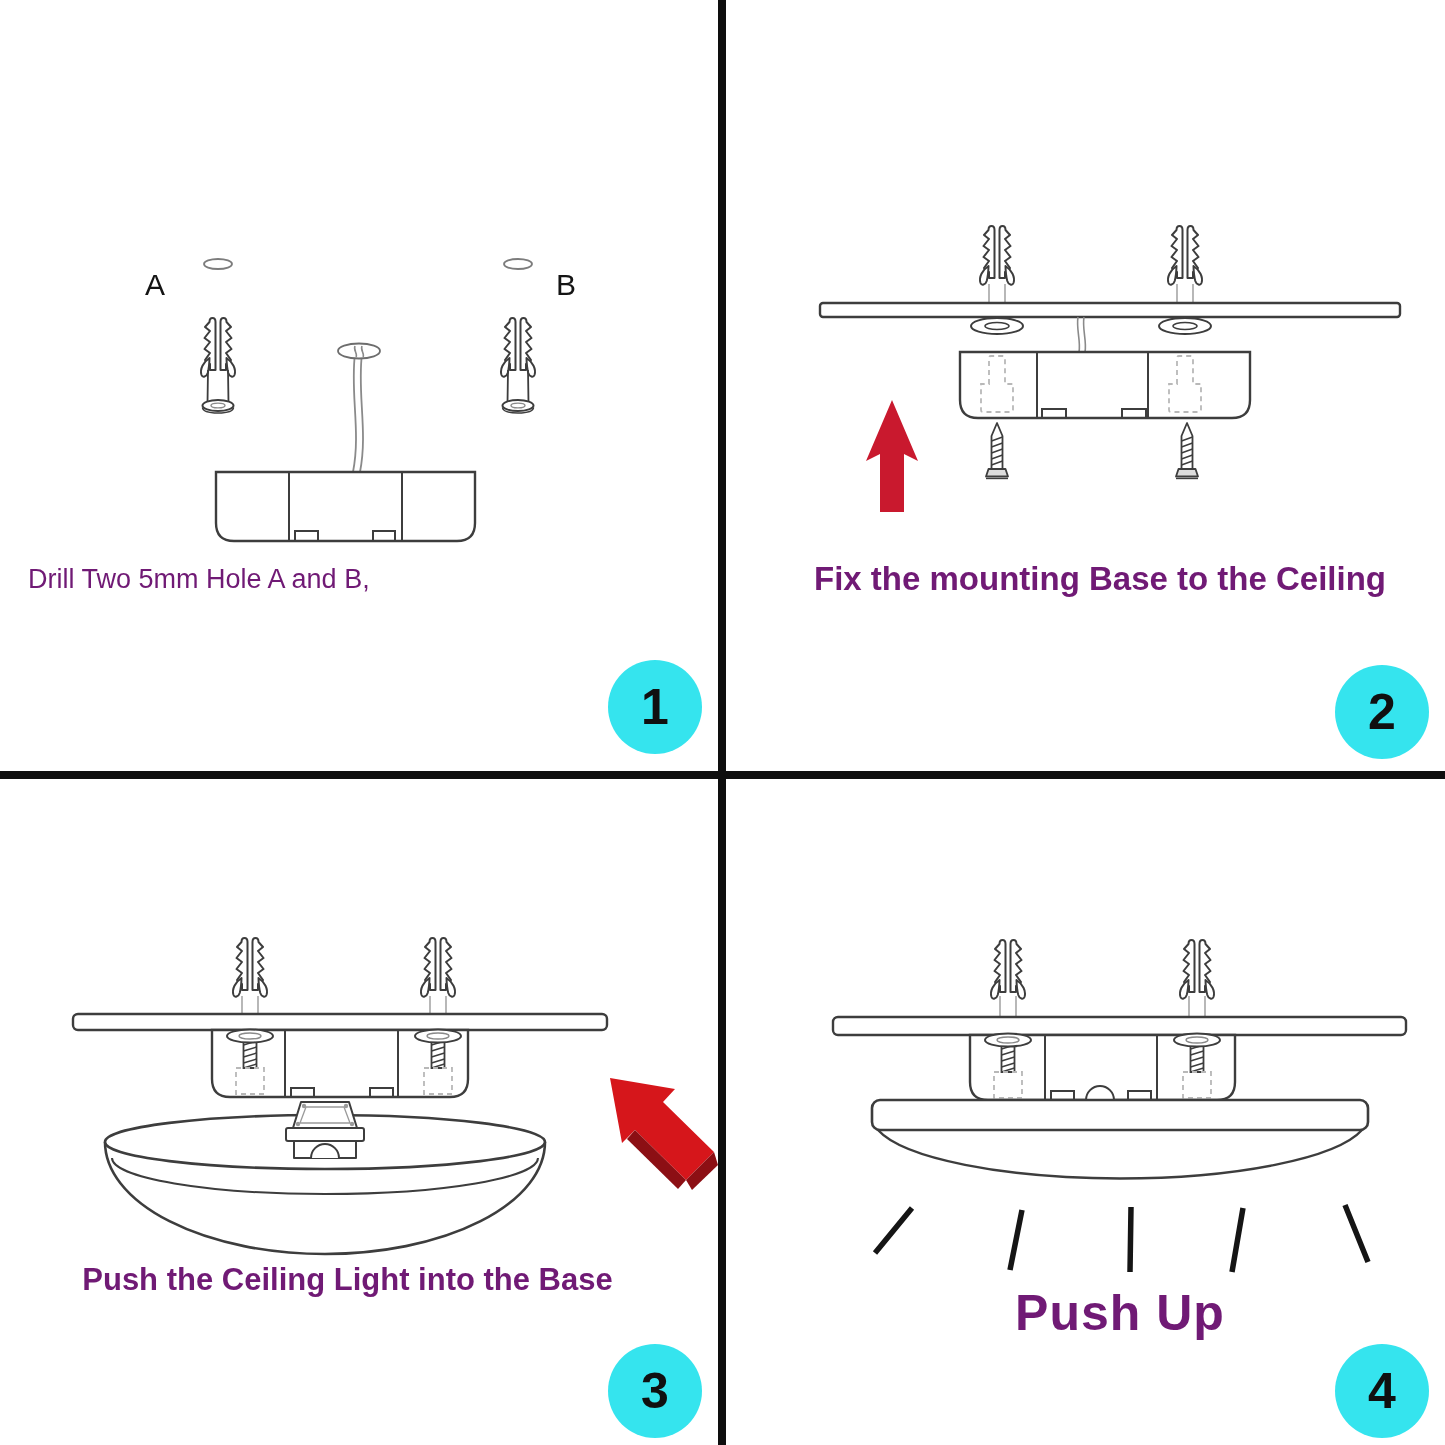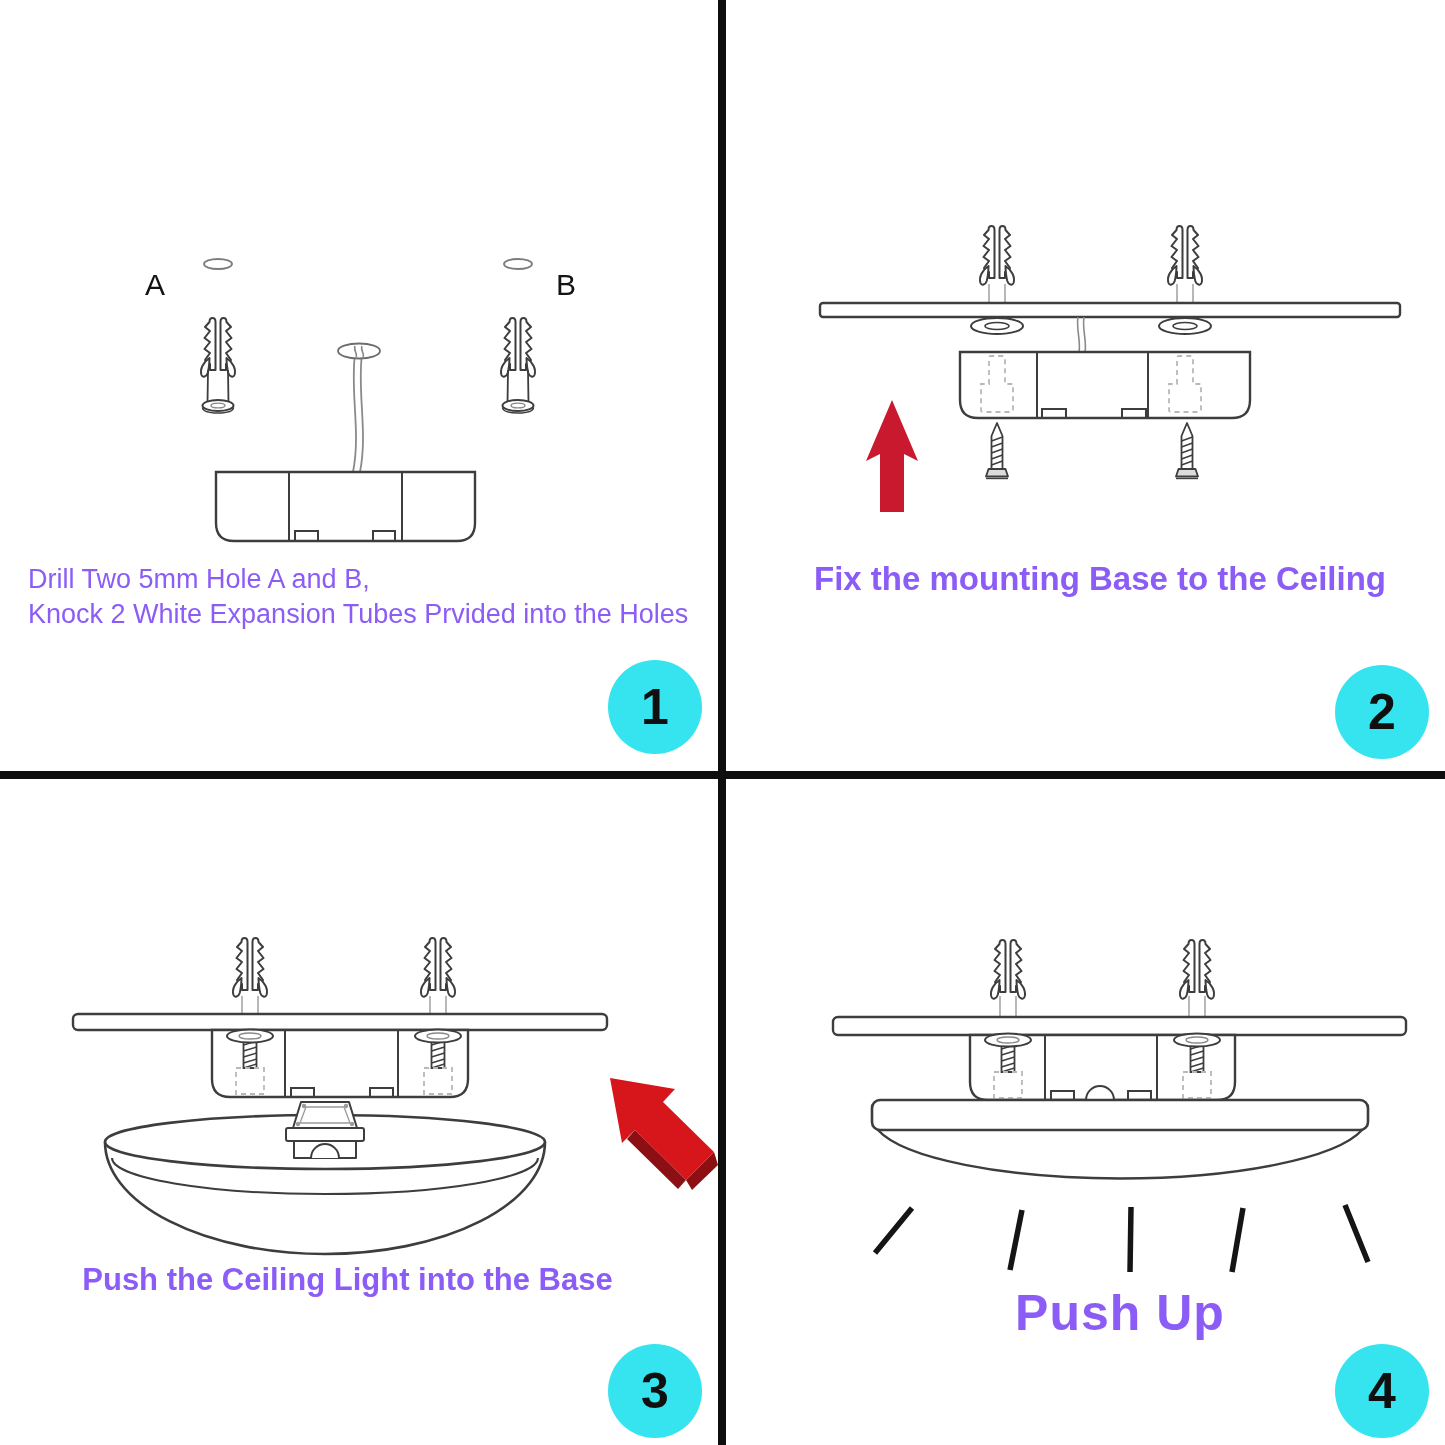--- a/index.html
+++ b/index.html
@@ -9,21 +9,21 @@
   }
   .art{position:absolute;left:0;top:0;}
   .divider{position:absolute;background:#0e0e0e;}
   .divider.v{left:718px;top:0;width:8px;height:1445px;}
   .divider.h{left:0;top:771px;width:1445px;height:8px;}
   .badge{
     position:absolute;width:94px;height:94px;border-radius:50%;
     background:#35e4ee;color:#101010;text-align:center;
     font-size:50px;font-weight:700;line-height:94px;
   }
-  .caption{position:absolute;color:#8b5cf6;}
+  .caption{position:absolute;color:#701a75;}
   .cap1{left:28px;top:562px;font-size:27px;font-weight:400;line-height:35px;white-space:nowrap;}
   .cap2{left:755px;top:560px;width:690px;text-align:center;font-size:33px;font-weight:600;white-space:nowrap;}
   .cap3{left:0px;top:1262px;width:695px;text-align:center;font-size:31px;font-weight:700;white-space:nowrap;}
   .cap4{left:830px;top:1284px;width:580px;text-align:center;font-size:50px;font-weight:600;letter-spacing:1px;white-space:nowrap;}
   .hole-label{position:absolute;font-size:30px;font-weight:400;color:#141414;}
   .label-a{left:145px;top:268px;}
   .label-b{left:556px;top:268px;}
 </style>
 </head>
 <body>
@@ -175,21 +175,20 @@
   </svg>
 
   <div class="divider v"></div>
   <div class="divider h"></div>
 
   <div class="hole-label label-a">A</div>
   <div class="hole-label label-b">B</div>
 
   <div class="caption cap1">
     <div>Drill Two 5mm Hole A and B,</div>
-    <div>Knock 2 White Expansion Tubes Prvided into the Holes</div>
   </div>
   <div class="caption cap3">Push the Ceiling Light into the Base</div>
   <div class="caption cap2">Fix the mounting Base to the Ceiling</div>
   <div class="caption cap4">Push Up</div>
 
   <div class="badge" style="left:608px;top:660px;">1</div>
   <div class="badge" style="left:1335px;top:665px;">2</div>
   <div class="badge" style="left:608px;top:1344px;">3</div>
   <div class="badge" style="left:1335px;top:1344px;">4</div>
 

